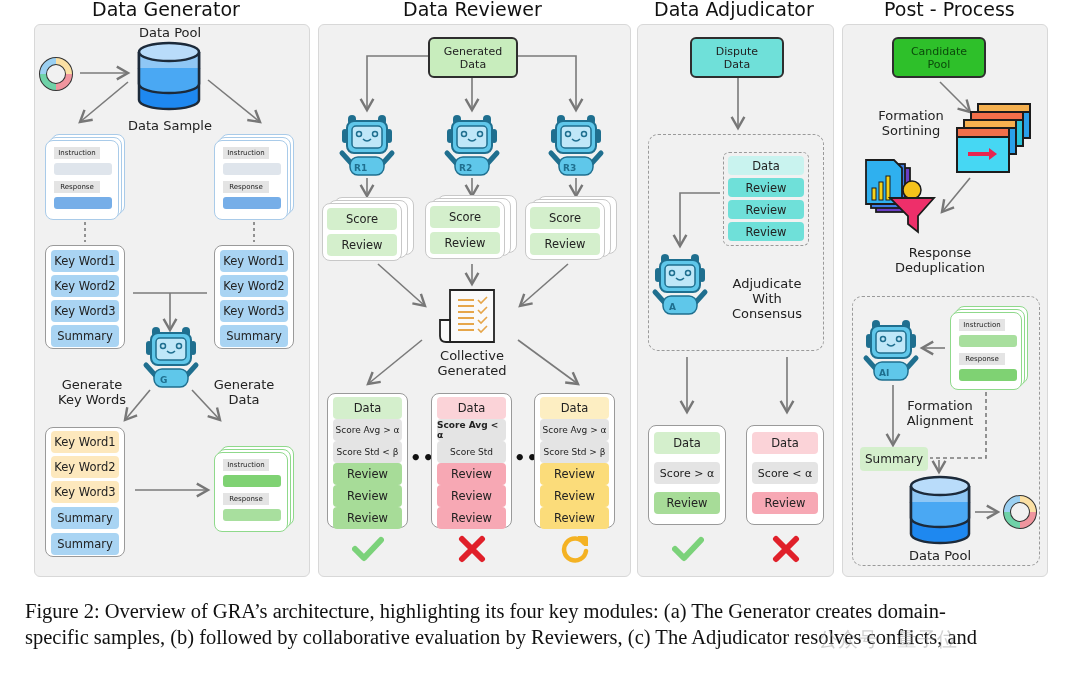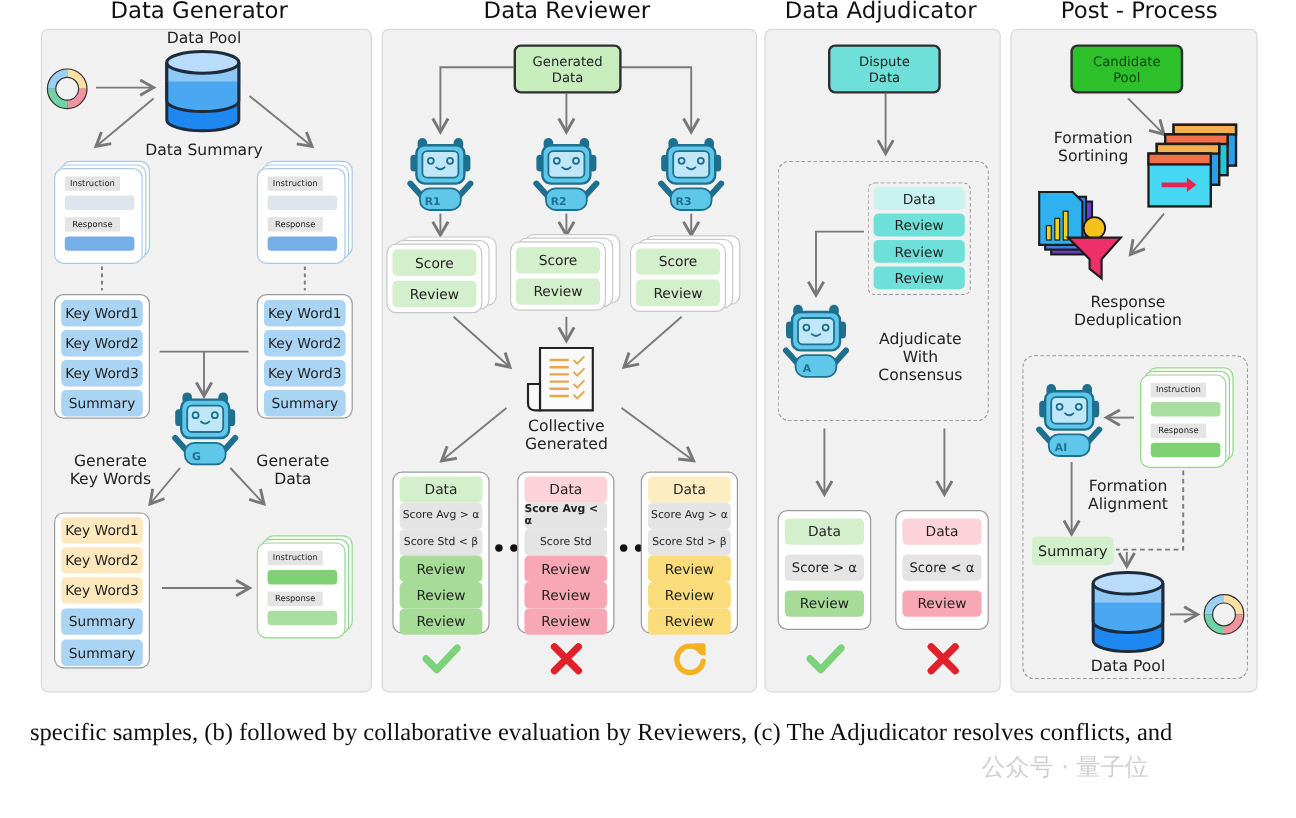--- a/index.html
+++ b/index.html
@@ -99,21 +99,21 @@
   <path d="M18 31 A13 13 0 0 1 5 18" stroke="#6fd2a8" stroke-width="6" fill="none"></path>
   <path d="M5 18 A13 13 0 0 1 18 5" stroke="#9bd0f2" stroke-width="6" fill="none"></path>
 </svg>
 
 <svg class="abs" style="left:136px; top:40px;" width="66" height="72" viewBox="0 0 66 72">
   <path d="M3 12 V60 A30 9 0 0 0 63 60 V12" fill="#1e88f0" stroke="#1c2a3a" stroke-width="2.5"></path>
   <path d="M3 12 V28 A30 9 0 0 0 63 28 V12" fill="#8fc7f5" stroke="#1c2a3a" stroke-width="2.5"></path>
   <path d="M3 28 V44 A30 9 0 0 0 63 44 V28" fill="#4aa8f3" stroke="#1c2a3a" stroke-width="2.5"></path>
   <ellipse cx="33" cy="12" rx="30" ry="9" fill="#b9dcfa" stroke="#1c2a3a" stroke-width="2.5"></ellipse>
 </svg>
-<div class="lbl" style="left:120px; top:118px; width:100px;">Data Summary</div>
+<div class="lbl" style="left:120px; top:118px; width:100px;">Data Sample</div>
 
 <div class="card-stack" style="left:45px; top:134px;">
   <div class="layer" style="left:6px; top:0; width:74px; height:80px; border:1px solid #a9cbe9;"></div>
   <div class="layer" style="left:3px; top:3px; width:74px; height:80px; border:1px solid #a9cbe9;"></div>
   <div class="layer" style="left:0; top:6px; width:74px; height:80px; border:1px solid #a9cbe9;">
     <div class="abs small gray" style="left:8px; top:6px; width:46px; height:12px; display:flex;align-items:center;justify-content:center;font-size:7px;">Instruction</div>
     <div class="abs" style="left:8px; top:22px; width:58px; height:12px; background:#dfe5ec; border-radius:3px;"></div>
     <div class="abs small gray" style="left:8px; top:40px; width:46px; height:12px; display:flex;align-items:center;justify-content:center;font-size:7px;">Response</div>
     <div class="abs" style="left:8px; top:56px; width:58px; height:12px; background:#76aee8; border-radius:3px;"></div>
   </div>
@@ -450,15 +450,16 @@
 
 <svg class="abs" style="left:1002px; top:494px;" width="36" height="36" viewBox="0 0 36 36">
   <circle cx="18" cy="18" r="13" fill="none" stroke="#333" stroke-width="8"></circle>
   <path d="M18 5 A13 13 0 0 1 31 18" stroke="#fbe0a4" stroke-width="6" fill="none"></path>
   <path d="M31 18 A13 13 0 0 1 18 31" stroke="#f0959e" stroke-width="6" fill="none"></path>
   <path d="M18 31 A13 13 0 0 1 5 18" stroke="#6fd2a8" stroke-width="6" fill="none"></path>
   <path d="M5 18 A13 13 0 0 1 18 5" stroke="#9bd0f2" stroke-width="6" fill="none"></path>
 </svg>
 
 <div class="caption">
+  <div>Figure 2: Overview of GRA’s architecture, highlighting its four key modules: (a) The Generator creates domain-</div>
   <div>specific samples, (b) followed by collaborative evaluation by Reviewers, (c) The Adjudicator resolves conflicts, and</div>
 </div>
 <div class="abs" style="left:818px; top:626px; font-size:20px; color:rgba(150,150,150,0.45); white-space:nowrap;">公众号 · 量子位</div>
 
 </body></html>

